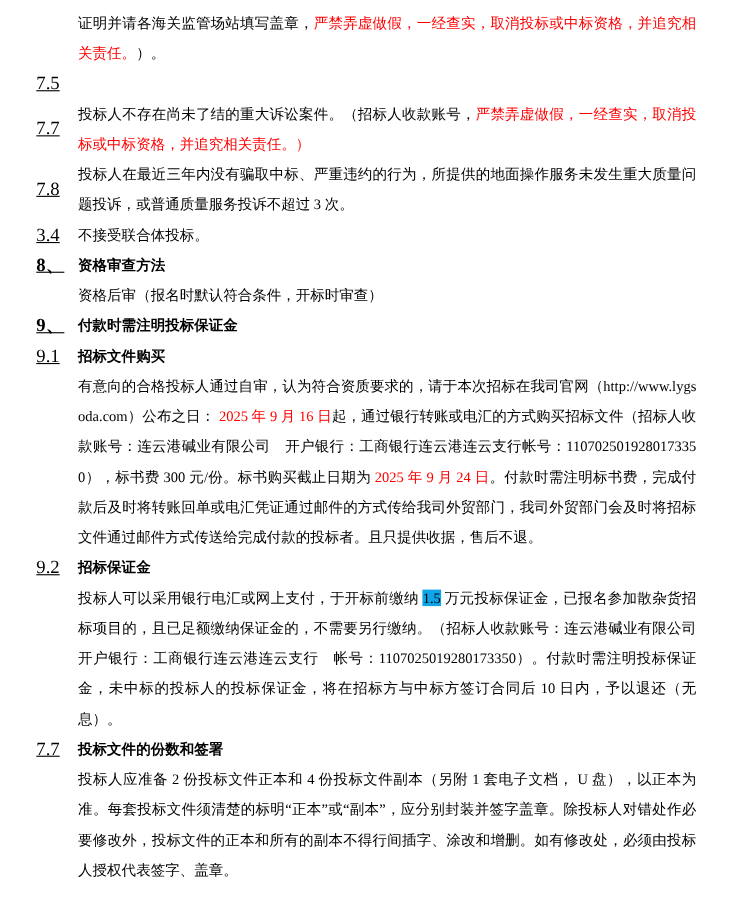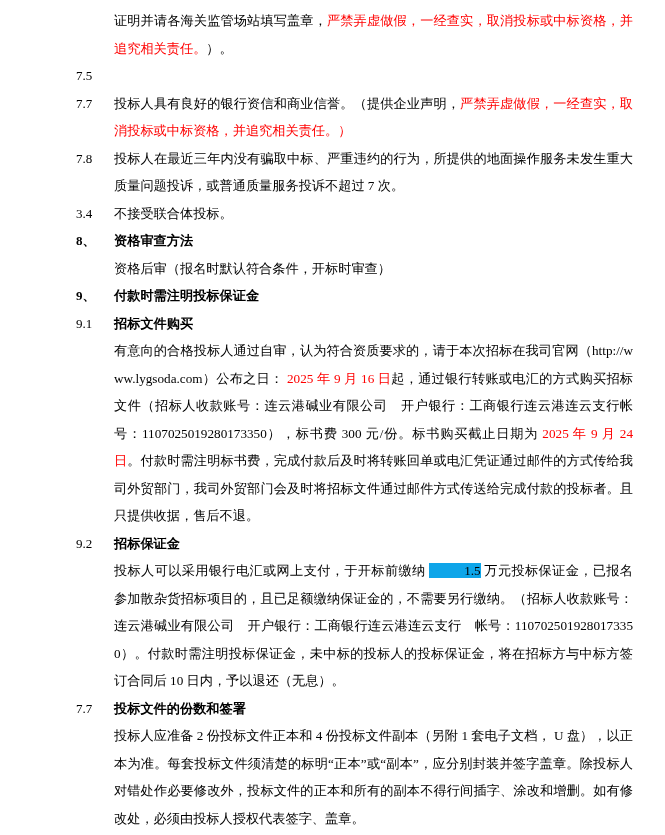--- a/index.html
+++ b/index.html
@@ -17,67 +17,67 @@
   .page {
     box-sizing: border-box;
     width: 665px;
     height: 835px;
     padding-top: 7px;
     background: #ffffff;
     overflow: hidden;
   }
   .row {
     display: flex;
-    align-items: flex-start;
-    margin-left: 43px;
+    align-items: center;
   }
   .num {
     flex: 0 0 38px;
     margin-left: 33px;
-    font-size: 13px;
+    font-size: 17px;
     line-height: 27.5px;
     white-space: nowrap;
+    text-decoration: underline;
   }
   .text {
     flex: 1 1 auto;
     margin-right: 32px;
     font-size: 13.2px;
     line-height: 27.5px;
     text-align: justify;
     text-justify: inter-character;
     color: #000000;
     word-break: break-all;
   }
   .row.heading-major .num,
   .row.heading-major .text,
   .row.heading-minor .text {
     font-weight: bold;
   }
   .seg-red { color: #ff0000; }
-  .seg-hl  { background: #0ea5e9; padding-left: 35px; }
+  .seg-hl  { background: #0ea5e9; }
 </style>
 </head>
 <body>
 
 <div class="page">
   <div id="doc">
       <div class="row body">
         <span class="num"></span>
         <div class="text"><span>证明并请各海关监管场站填写盖章，</span><span class="seg-red">严禁弄虚做假，一经查实，取消投标或中标资格，并追究相关责任。</span><span>）。</span></div>
       </div>
       <div class="row body">
         <span class="num">7.5</span>
       </div>
       <div class="row body">
         <span class="num">7.7</span>
-        <div class="text"><span>投标人具有良好的银行资信和商业信誉。（提供企业声明，</span><span class="seg-red">严禁弄虚做假，一经查实，取消投标或中标资格，并追究相关责任。）</span></div>
+        <div class="text"><span>投标人不存在尚未了结的重大诉讼案件。（招标人收款账号，</span><span class="seg-red">严禁弄虚做假，一经查实，取消投标或中标资格，并追究相关责任。）</span></div>
       </div>
       <div class="row body">
         <span class="num">7.8</span>
-        <div class="text"><span>投标人在最近三年内没有骗取中标、严重违约的行为，所提供的地面操作服务未发生重大质量问题投诉，或普通质量服务投诉不超过 7 次。</span></div>
+        <div class="text"><span>投标人在最近三年内没有骗取中标、严重违约的行为，所提供的地面操作服务未发生重大质量问题投诉，或普通质量服务投诉不超过 3 次。</span></div>
       </div>
       <div class="row body">
         <span class="num">3.4</span>
         <div class="text"><span>不接受联合体投标。</span></div>
       </div>
       <div class="row heading-major">
         <span class="num">8、</span>
         <div class="text"><span>资格审查方法</span></div>
       </div>
       <div class="row body">

